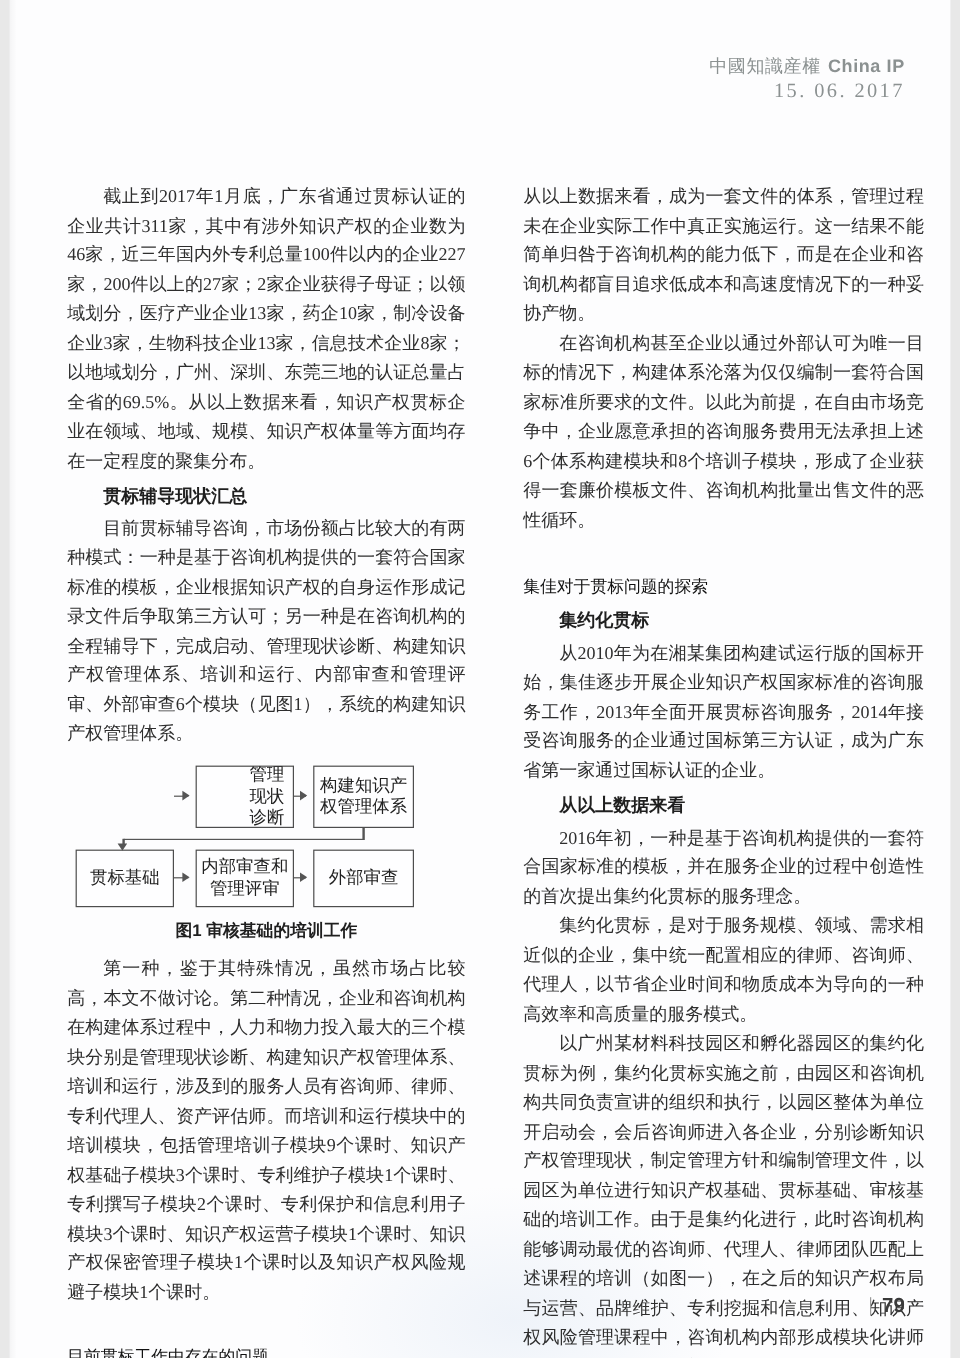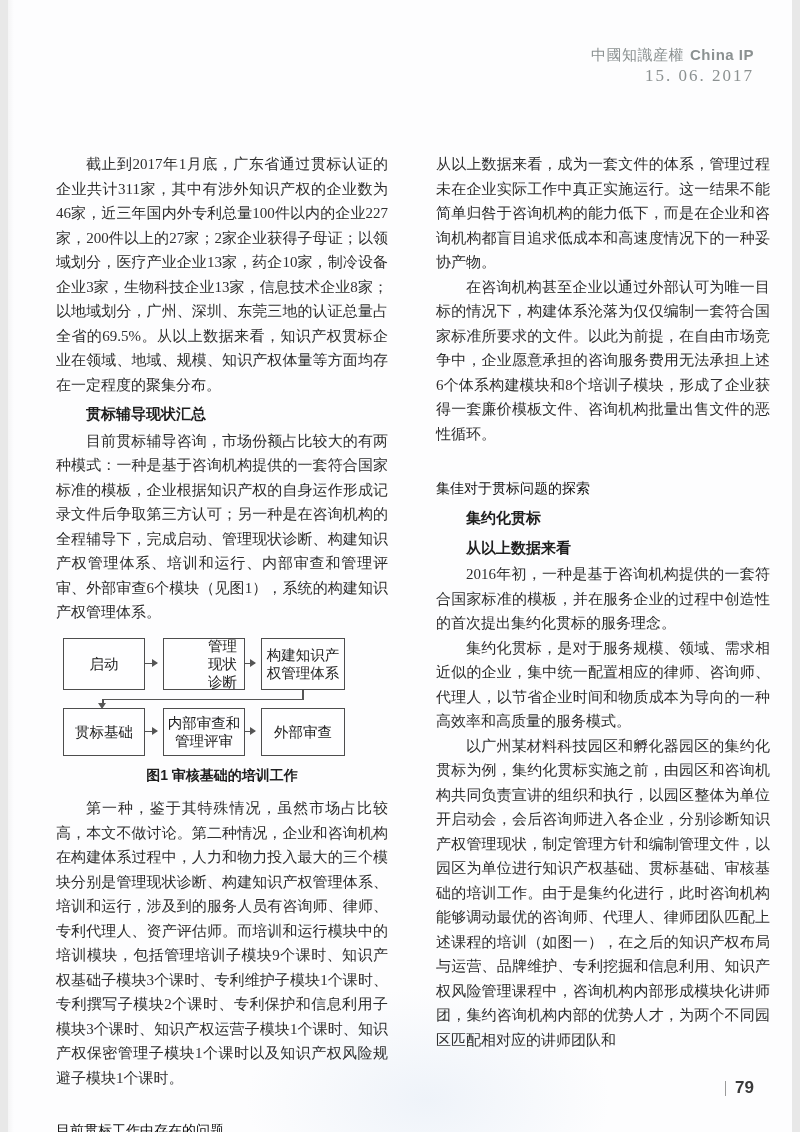--- a/index.html
+++ b/index.html
@@ -76,21 +76,20 @@
     <div class="line2">15. 06. 2017</div>
   </div>
 
   <div class="col col-left">
     <p>截止到2017年1月底，广东省通过贯标认证的企业共计311家，其中有涉外知识产权的企业数为46家，近三年国内外专利总量100件以内的企业227家，200件以上的27家；2家企业获得子母证；以领域划分，医疗产业企业13家，药企10家，制冷设备企业3家，生物科技企业13家，信息技术企业8家；以地域划分，广州、深圳、东莞三地的认证总量占全省的69.5%。从以上数据来看，知识产权贯标企业在领域、地域、规模、知识产权体量等方面均存在一定程度的聚集分布。</p>
     <div class="subhead">贯标辅导现状汇总</div>
     <p>目前贯标辅导咨询，市场份额占比较大的有两种模式：一种是基于咨询机构提供的一套符合国家标准的模板，企业根据知识产权的自身运作形成记录文件后争取第三方认可；另一种是在咨询机构的全程辅导下，完成启动、管理现状诊断、构建知识产权管理体系、培训和运行、内部审查和管理评审、外部审查6个模块（见图1），系统的构建知识产权管理体系。</p>
 
     <div class="figure">
       <div class="diagram">
-        <div class="fbox b1">启动</div>
         <div class="fbox b2">管理现状诊断</div>
         <div class="fbox b3">构建知识产权管理体系</div>
         <div class="fbox b4">贯标基础</div>
         <div class="fbox b5">内部审查和管理评审</div>
         <div class="fbox b6">外部审查</div>
         <div class="conn harrow a1"></div>
         <div class="conn harrow a2"></div>
         <div class="conn harrow a3"></div>
         <div class="conn harrow a4"></div>
         <div class="conn e1"></div>
@@ -104,20 +103,21 @@
     <p>第一种，鉴于其特殊情况，虽然市场占比较高，本文不做讨论。第二种情况，企业和咨询机构在构建体系过程中，人力和物力投入最大的三个模块分别是管理现状诊断、构建知识产权管理体系、培训和运行，涉及到的服务人员有咨询师、律师、专利代理人、资产评估师。而培训和运行模块中的培训模块，包括管理培训子模块9个课时、知识产权基础子模块3个课时、专利维护子模块1个课时、专利撰写子模块2个课时、专利保护和信息利用子模块3个课时、知识产权运营子模块1个课时、知识产权保密管理子模块1个课时以及知识产权风险规避子模块1个课时。</p>
     <div class="sechead">目前贯标工作中存在的问题</div>
 
   </div>
 
   <div class="col col-right">
     <p class="noindent">从以上数据来看，成为一套文件的体系，管理过程未在企业实际工作中真正实施运行。这一结果不能简单归咎于咨询机构的能力低下，而是在企业和咨询机构都盲目追求低成本和高速度情况下的一种妥协产物。</p>
     <p>在咨询机构甚至企业以通过外部认可为唯一目标的情况下，构建体系沦落为仅仅编制一套符合国家标准所要求的文件。以此为前提，在自由市场竞争中，企业愿意承担的咨询服务费用无法承担上述6个体系构建模块和8个培训子模块，形成了企业获得一套廉价模板文件、咨询机构批量出售文件的恶性循环。</p>
     <div class="sechead">集佳对于贯标问题的探索</div>
     <div class="subhead">集约化贯标</div>
+    <p>从2010年为在湘某集团构建试运行版的国标开始，集佳逐步开展企业知识产权国家标准的咨询服务工作，2013年全面开展贯标咨询服务，2014年接受咨询服务的企业通过国标第三方认证，成为广东省第一家通过国标认证的企业。</p>
     <div class="subhead">从以上数据来看</div>
     <p>2016年初，一种是基于咨询机构提供的一套符合国家标准的模板，并在服务企业的过程中创造性的首次提出集约化贯标的服务理念。</p>
     <p>集约化贯标，是对于服务规模、领域、需求相近似的企业，集中统一配置相应的律师、咨询师、代理人，以节省企业时间和物质成本为导向的一种高效率和高质量的服务模式。</p>
     <p>以广州某材料科技园区和孵化器园区的集约化贯标为例，集约化贯标实施之前，由园区和咨询机构共同负责宣讲的组织和执行，以园区整体为单位开启动会，会后咨询师进入各企业，分别诊断知识产权管理现状，制定管理方针和编制管理文件，以园区为单位进行知识产权基础、贯标基础、审核基础的培训工作。由于是集约化进行，此时咨询机构能够调动最优的咨询师、代理人、律师团队匹配上述课程的培训（如图一），在之后的知识产权布局与运营、品牌维护、专利挖掘和信息利用、知识产权风险管理课程中，咨询机构内部形成模块化讲师团，集约咨询机构内部的优势人才，为两个不同园区匹配相对应的讲师团队和</p>
   </div>
 
   <div class="folio">
     <span class="bar"></span>
     <span class="num">79</span>
   </div>

